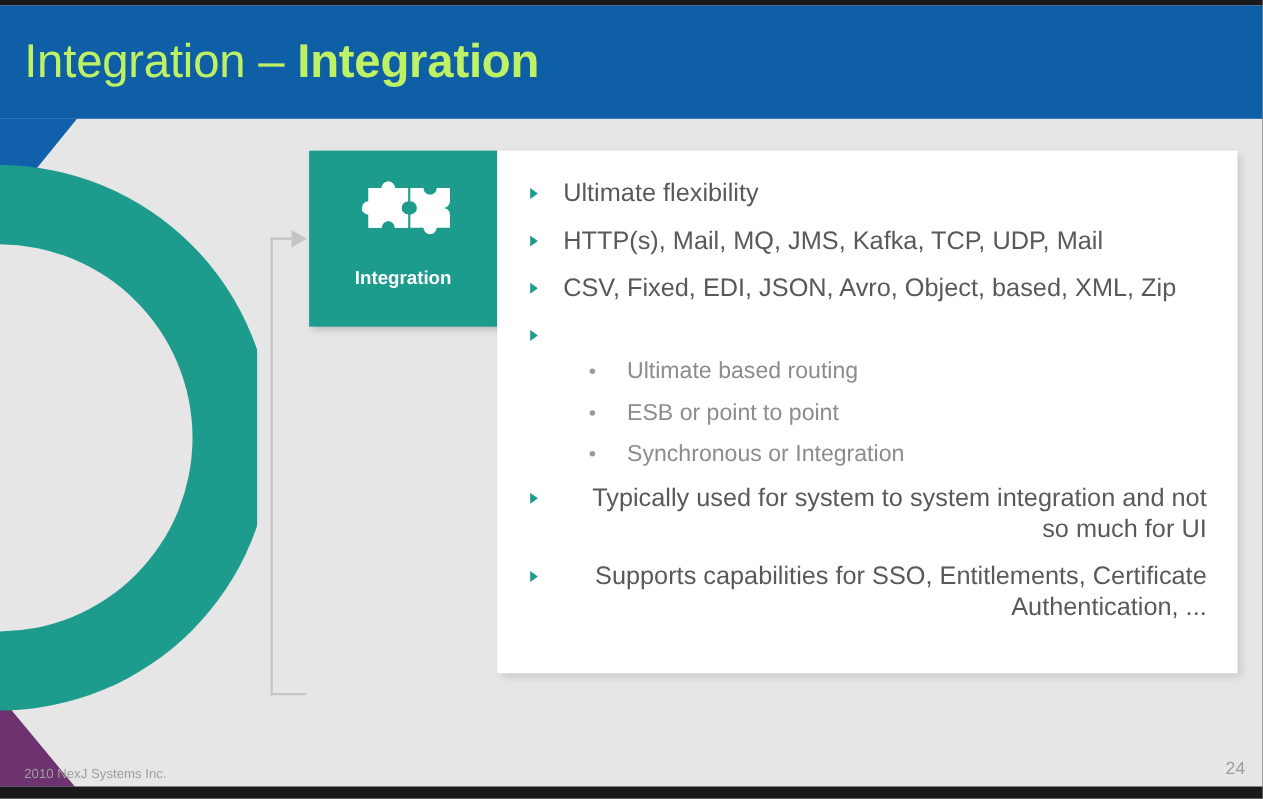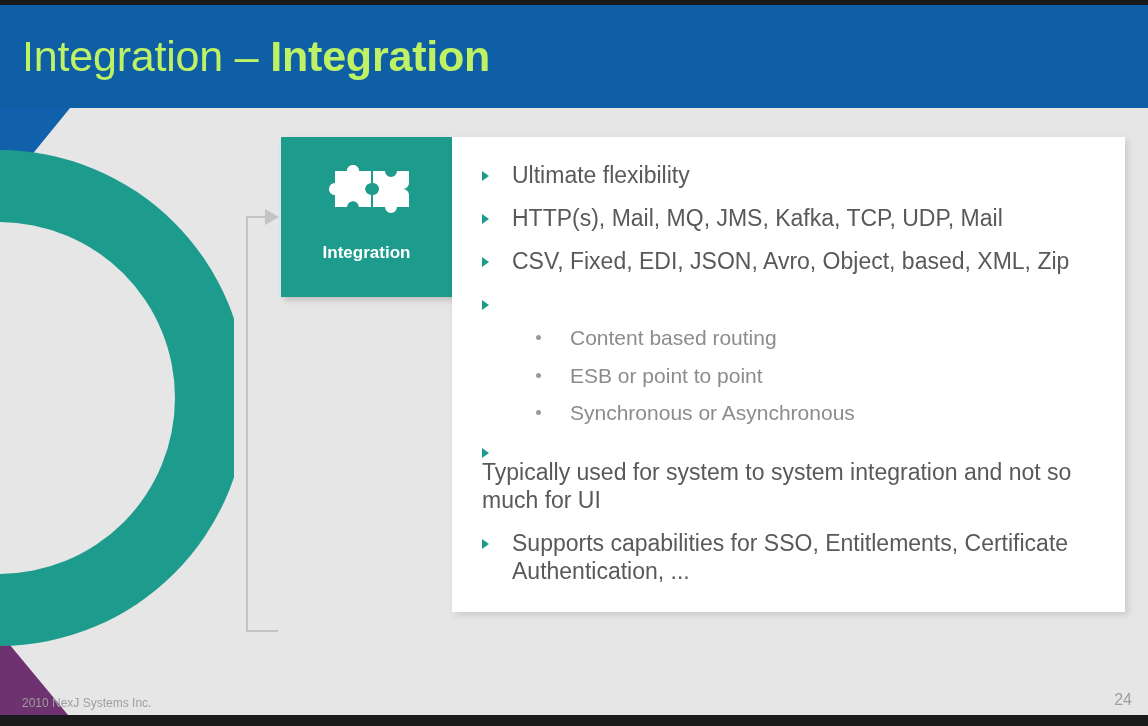--- a/index.html
+++ b/index.html
@@ -152,20 +152,21 @@
     width: 0; height: 0;
     border-left: 7px solid #1d9b8c;
     border-top: 5px solid transparent;
     border-bottom: 5px solid transparent;
   }
   .bullet .text {
     font-size: 23px;
     font-weight: 400;
     color: #595959;
     line-height: 1.22;
+    text-align: right;
   }
   .subbullet {
     display: flex;
     align-items: flex-start;
     margin-bottom: 12px;
     padding-left: 54px;
   }
   .subbullet .marker {
     flex: 0 0 auto;
     width: 34px;
@@ -175,21 +176,21 @@
     width: 5px; height: 5px;
     border-radius: 50%;
     background: #9a9a9a;
   }
   .subbullet .text {
     font-size: 21px;
     font-weight: 400;
     color: #8c8c8c;
     line-height: 1.22;
   }
-  .gap-top { margin-top: 8px; flex-direction: column; }
+  .gap-top { margin-top: 8px; }
   
   .footer-copy {
     position: absolute;
     left: 22px;
     bottom: 16px;
     font-size: 12px;
     color: #9e9e9e;
     white-space: nowrap;
   }
   .footer-page {
@@ -271,33 +272,33 @@
         </div>
         <div class="bullet">
           <div class="marker">
             <div class="tri"></div>
           </div>
         </div>
         <div class="subbullet">
           <div class="marker">
             <div class="dot"></div>
           </div>
-          <div class="text">Content based routing</div>
+          <div class="text">Ultimate based routing</div>
         </div>
         <div class="subbullet">
           <div class="marker">
             <div class="dot"></div>
           </div>
           <div class="text">ESB or point to point</div>
         </div>
         <div class="subbullet">
           <div class="marker">
             <div class="dot"></div>
           </div>
-          <div class="text">Synchronous or Asynchronous</div>
+          <div class="text">Synchronous or Integration</div>
         </div>
         <div class="bullet gap-top">
           <div class="marker">
             <div class="tri"></div>
           </div>
           <div class="text">Typically used for system to system integration and not so much for UI</div>
         </div>
         <div class="bullet">
           <div class="marker">
             <div class="tri"></div>

